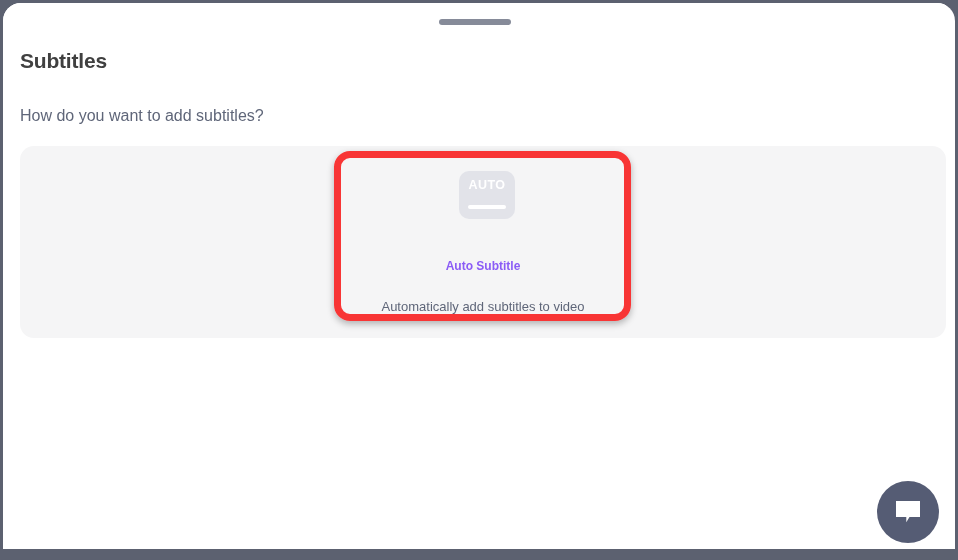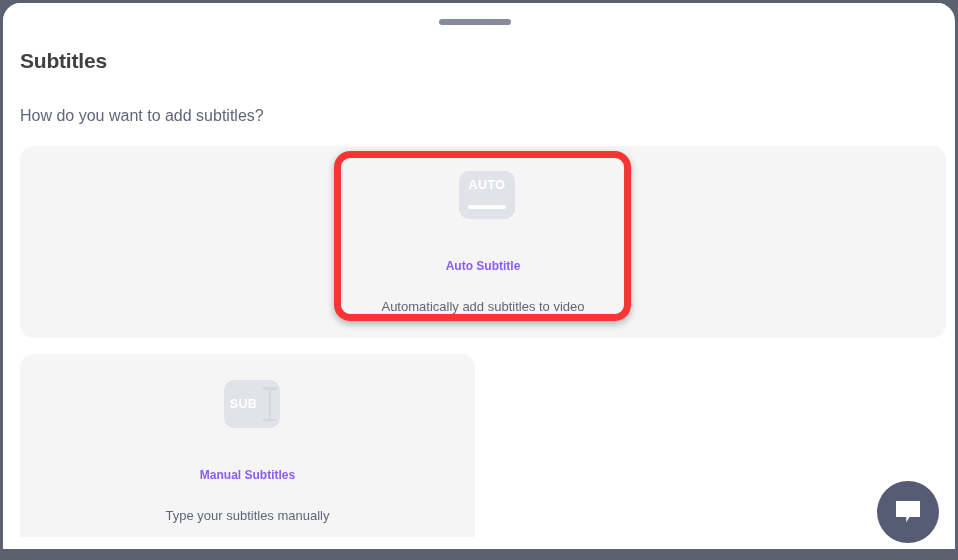--- a/index.html
+++ b/index.html
@@ -281,36 +281,20 @@
           <div class="icon-plate"></div>
           <div class="plate-text">AUTO</div>
           <div class="plate-bar"></div>
         </div>
 
         <div class="card-title">Auto Subtitle</div>
 
         <div class="card-desc">Automatically add subtitles to video</div>
       </div>
 
-      <div id="card-manual" class="option-card">
-
-        <div class="icon-wrap">
-          <div class="icon-plate"></div>
-          <div class="plate-text-sub">SUB</div>
-          <div class="ibeam">
-            <div class="serif top"></div>
-            <div class="stem"></div>
-            <div class="serif bottom"></div>
-          </div>
-        </div>
-
-        <div class="card-title">Manual Subtitles</div>
-
-        <div class="card-desc">Type your subtitles manually</div>
-      </div>
 
 
       <div id="sheet-footer"></div>
 
       <div id="highlight-box"></div>
 
       <button id="chat-button">
         <svg width="30" height="28" viewBox="0 0 30 28">
           <path d="M3 3h24v16H16.5l-3.2 5.2V19H3z" fill="#ffffff"></path>
         </svg>

